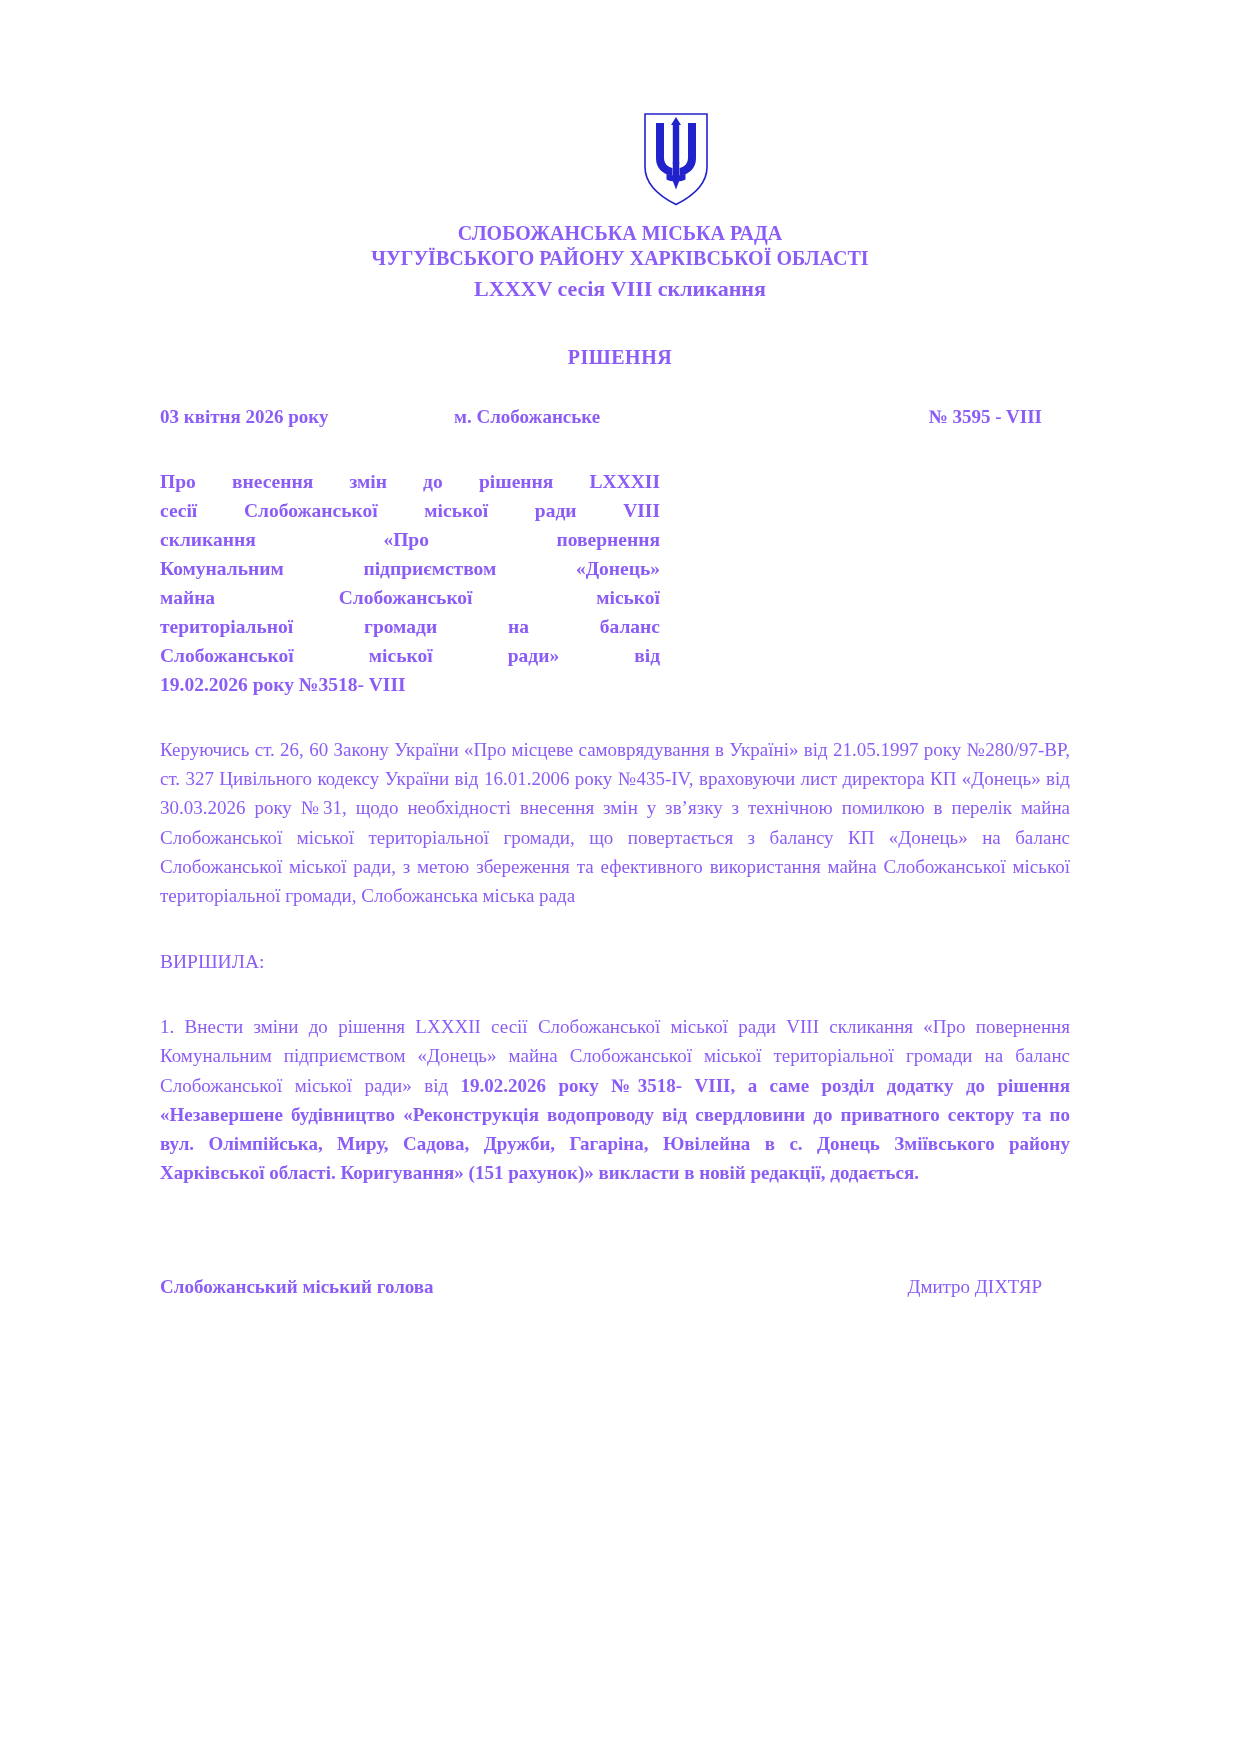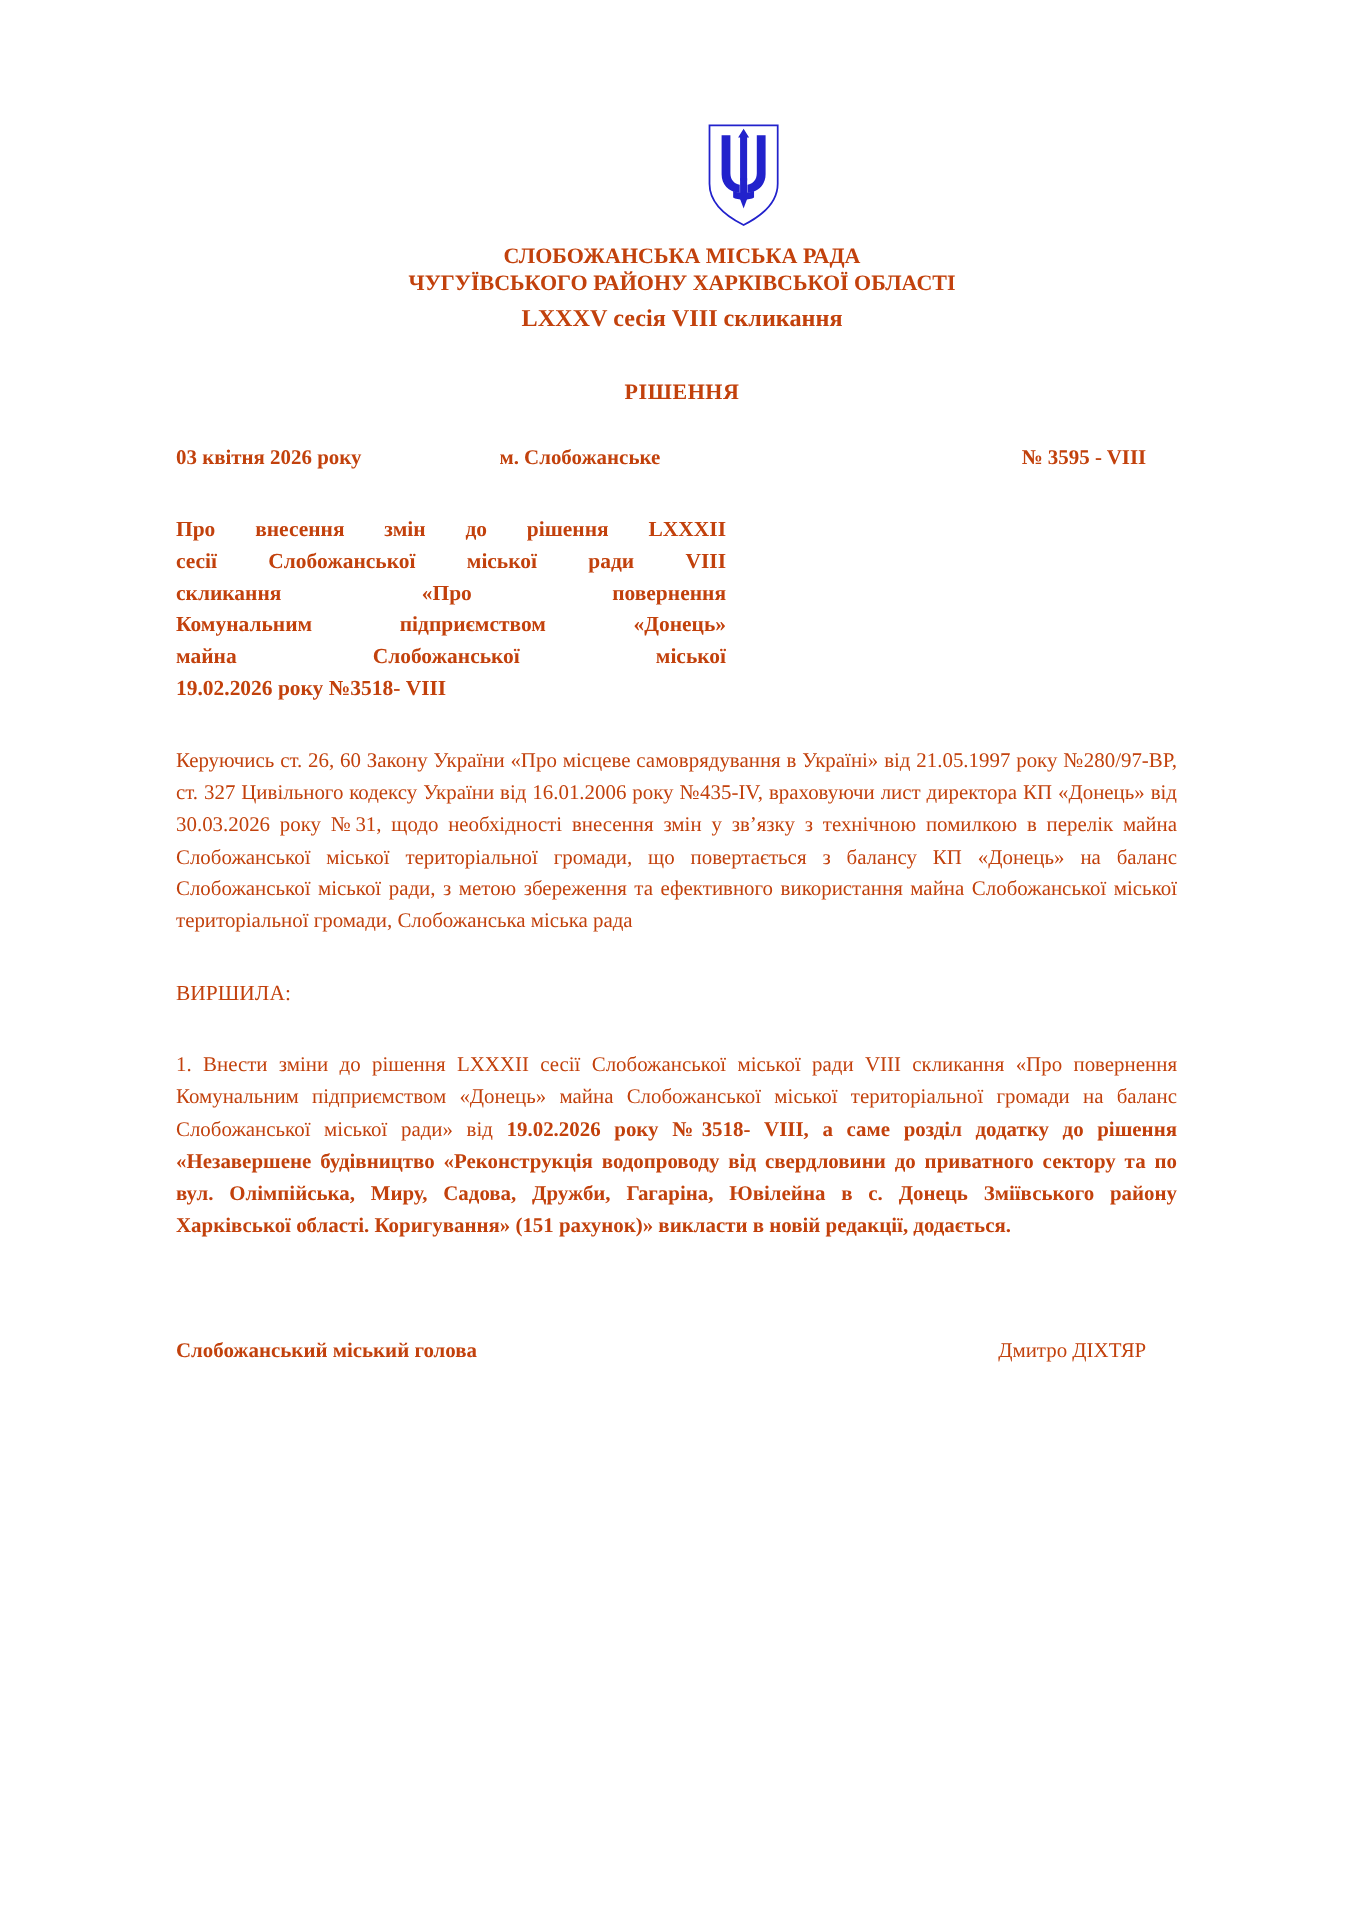--- a/index.html
+++ b/index.html
@@ -6,21 +6,21 @@
     margin: 0;
     padding: 0;
     background: #ffffff;
   }
   .page {
     position: relative;
     width: 1240px;
     height: 1601px;
     margin: 0 auto;
     background: #ffffff;
-    color: #c2410c;
+    color: #8b5cf6;
     font-family: "Liberation Serif", "DejaVu Serif", serif;
     overflow: hidden;
   }
   .content {
     padding: 0 170px 0 160px; 
   }
   .emblem-wrap {
     padding-top: 112px;
     text-align: center;
     height: 97px;
@@ -130,20 +130,22 @@
       <span class="m-mid">м. Слобожанське</span>
       <span class="m-right">№ 3595 - VIII</span>
     </div>
 
     <div class="subject">
       <div class="jline">Про  внесення  змін  до  рішення  LXXXII</div>
       <div class="jline">сесії  Слобожанської  міської  ради  VIII</div>
       <div class="jline">скликання  «Про  повернення</div>
       <div class="jline">Комунальним  підприємством  «Донець»</div>
       <div class="jline">майна  Слобожанської  міської</div>
+      <div class="jline">територіальної  громади  на  баланс</div>
+      <div class="jline">Слобожанської  міської  ради»  від</div>
       <div class="lastline">19.02.2026 року №3518- VIII</div>
     </div>
 
     <div class="bodytext preamble">Керуючись ст. 26, 60 Закону України «Про місцеве самоврядування в Україні» від 21.05.1997 року №280/97-ВР, ст. 327 Цивільного кодексу України від 16.01.2006 року №435-IV, враховуючи лист директора КП «Донець» від 30.03.2026 року №31, щодо необхідності внесення змін у зв’язку з технічною помилкою в перелік майна Слобожанської міської територіальної громади, що повертається з балансу КП «Донець» на баланс Слобожанської міської ради, з метою збереження та ефективного використання майна Слобожанської міської територіальної громади, Слобожанська міська рада</div>
 
     <div class="resolved">ВИРШИЛА:</div>
 
     <div class="items">
       <div class="bodytext"><span>1. Внести зміни до рішення LXXXII сесії Слобожанської міської ради VIII скликання «Про повернення Комунальним підприємством «Донець» майна Слобожанської міської територіальної громади на баланс Слобожанської міської ради» від </span><span class="b">19.02.2026 року №3518- VIII, а саме розділ додатку до рішення «Незавершене будівництво «Реконструкція водопроводу від свердловини до приватного сектору та по вул. Олімпійська, Миру, Садова, Дружби, Гагаріна, Ювілейна в с. Донець Зміївського району Харківської області. Коригування» (151 рахунок)» викласти в новій редакції, додається.</span></div>
     </div>

